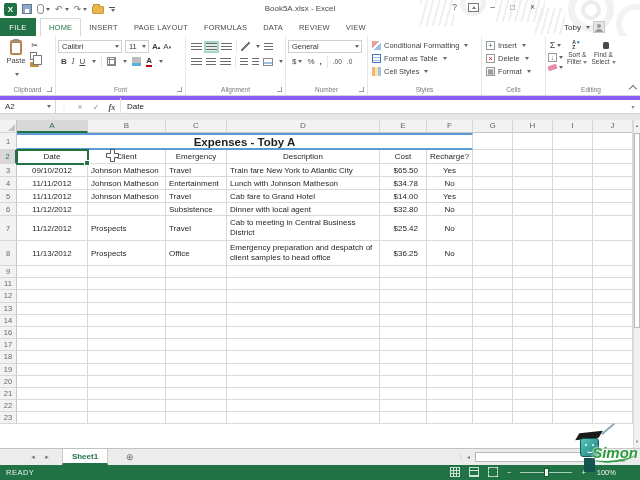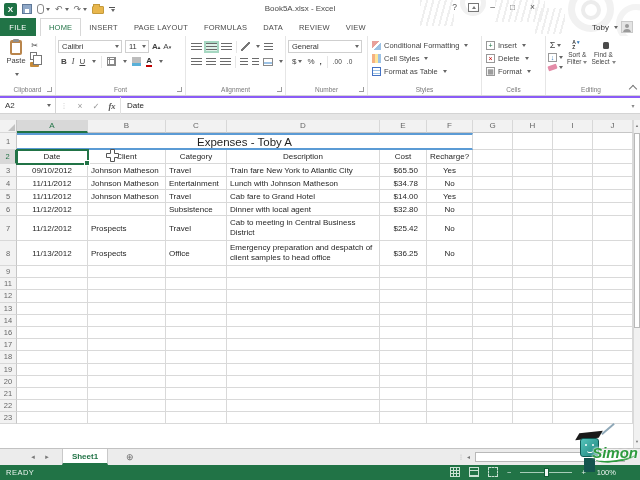--- a/index.html
+++ b/index.html
@@ -24,21 +24,21 @@
 .foldericon:before{content:"";position:absolute;left:0;top:-3px;width:5px;height:2px;background:#E8B64C;border:1px solid #C49A3C;border-bottom:none}
 .dd{display:inline-block;width:0;height:0;border-left:2.5px solid transparent;border-right:2.5px solid transparent;border-top:3px solid #666;margin-left:2px;vertical-align:middle}
 .qatdd{border-top:1px solid #555;padding-top:1px}
 .win-title{position:absolute;top:4px;left:170px;width:260px;text-align:center;font-size:8px;color:#4A4A4A}
 .winctrl{position:absolute;top:2px;left:448px;display:flex;gap:7px;align-items:center;color:#555;font-size:8.5px}
 .winbtn{width:13px;text-align:center}
 .ribopt{width:11px;height:9px;border:1px solid #777;position:relative}
 .ribopt:after{content:"";position:absolute;left:3px;top:2px;border-left:2px solid transparent;border-right:2px solid transparent;border-bottom:3px solid #777}
 
 
-.account{position:absolute;top:21px;left:592px;display:flex;gap:3px;align-items:center;z-index:2;font-size:8px;color:#333}
+.account{position:absolute;top:21px;left:564px;display:flex;gap:3px;align-items:center;z-index:2;font-size:8px;color:#333}
 .avatar{width:12px;height:12px;background:#E4E4E4;border:1px solid #C9C9C9;position:relative;overflow:hidden}
 .avatar:before{content:"";position:absolute;left:3.5px;top:2px;width:4px;height:4px;border-radius:50%;background:#9A9A9A}
 .avatar:after{content:"";position:absolute;left:1.5px;top:7px;width:8px;height:5px;border-radius:4px 4px 0 0;background:#9A9A9A}
 
 
 .tabrow{position:absolute;left:0;top:18px;width:640px;height:18px;display:flex;align-items:stretch;z-index:2}
 .file-tab{width:36px;background:#217346;color:#fff;font-size:7.5px;display:flex;align-items:center;justify-content:center;letter-spacing:.4px}
 .tab{padding:0 8px;font-size:7.5px;color:#4A4A4A;display:flex;align-items:center;letter-spacing:.2px}
 .tab.active{background:#fff;border:1px solid #D8D8D8;border-bottom:none;color:#217346;margin-left:4px}
 
@@ -73,40 +73,40 @@
 .binoc:before,.binoc:after{content:"";position:absolute;top:0;width:4px;height:7px;background:#4A4A4A;border-radius:1.5px}
 .binoc:after{right:0}
 .styles-item{display:flex;align-items:center;gap:3px;height:13px;font-size:7.5px;color:#444;padding-left:2px}
 .twolab{font-size:6.5px;color:#444;text-align:center;line-height:7px;margin-top:1px}
 .sumchar{font-size:9px;color:#444}
 .fillbox{width:9px;height:9px;border:1px solid #999;color:#2E75B6;font-size:7px;line-height:8px;text-align:center}
 .eraser{width:9px;height:5px;background:#E48CA8;border-radius:1px;transform:rotate(-20deg)}
 .collapse{position:absolute;right:4px;bottom:3px;width:6px;height:6px;border-top:1px solid #777;border-right:1px solid #777;transform:rotate(-45deg)}
 
 
-.fbar{position:absolute;top:96px;left:0;width:640px;height:18px;background:#fff;border-top:2px solid #8b5cf6;border-bottom:1px solid #D4D4D4;display:flex;align-items:center;z-index:2}
+.fbar{position:absolute;top:96px;left:0;width:640px;height:18px;background:#fff;border-top:4px solid #8b5cf6;border-bottom:1px solid #D4D4D4;display:flex;align-items:center;z-index:2}
 .namebox{width:56px;height:100%;border-right:1px solid #D4D4D4;display:flex;align-items:center;font-size:8px;color:#333;padding-left:5px;position:relative}
 .namebox .dd{position:absolute;right:4px}
 .fbtn{width:16px;text-align:center;font-size:8.5px;color:#9A9A9A}
 .fxb{font-family:"Liberation Serif",serif;font-style:italic;font-weight:bold;color:#555}
 .fval{flex:1;font-size:8px;color:#222;padding-left:6px}
 .fexp{width:14px;text-align:center;color:#888;font-size:6px}
 .gapstrip{position:absolute;top:114px;left:0;width:640px;height:6px;background:#E6E6E6;z-index:1}
 
 
 #grid{position:absolute;left:0;top:120px;width:633px;height:328px;overflow:hidden;background:#fff;z-index:1;font-size:8px;color:#262626}
 .grow{display:flex;flex-shrink:0}
 .rh{width:17px;flex-shrink:0;background:#F2F2F2;border-right:1px solid #C6C6C6;border-bottom:1px solid #D8D8D8;font-size:7.5px;color:#666;display:flex;align-items:center;justify-content:center}
 .rh.sel{background:#D8D8D8;border-right:2px solid #217346;color:#217346}
 .corner{position:relative}
 .corner:after{content:"";position:absolute;right:1px;bottom:1px;border-left:7px solid transparent;border-bottom:7px solid #C2C2C2}
 .ch{height:13px;background:#F2F2F2;border-right:1px solid #D8D8D8;border-bottom:1px solid #C6C6C6;font-size:8px;color:#666;text-align:center;line-height:12px;flex-shrink:0}
 .ch.sel{background:#D8D8D8;border-bottom:2px solid #217346;color:#217346}
 .cell{border-right:1px solid #D9D9D9;border-bottom:1px solid #D9D9D9;flex-shrink:0;overflow:hidden;white-space:nowrap;display:flex;align-items:center;padding:0 3px}
-.cell.title{justify-content:center;font-weight:normal;font-size:11.5px;color:#1F1F1F;border-top:2px solid #5B9BD5;border-bottom:2px solid #5B9BD5}
+.cell.title{justify-content:center;font-weight:bold;font-size:11.5px;color:#1F1F1F;border-top:2px solid #5B9BD5;border-bottom:2px solid #5B9BD5}
 .cell.hd{justify-content:center}
 .cell.a{justify-content:center}
 .cell.e{justify-content:flex-end;padding-right:8px}
 .cell.f{justify-content:center}
 .cell.wrap{white-space:normal;line-height:10.5px;padding:1px 3px}
 
 
 #sel{position:absolute;left:16px;top:149px;width:73px;height:16px;border:2px solid #217346;z-index:5;background:transparent}
 #sel:after{content:"";position:absolute;right:-3px;bottom:-3px;width:4px;height:4px;background:#217346;border:1px solid #fff}
 #cellcursor{position:absolute;left:106px;top:148px;z-index:6}
@@ -313,27 +313,27 @@
       <span class="launcher"></span>
     </div>
 
     <div class="group" style="width:114px">
       <div class="styles-item">
         <span class="cficon"></span>
         <span>Conditional Formatting</span>
           <span class="dd"></span>
       </div>
       <div class="styles-item">
+        <span class="faticon"></span>
+        <span>Format as Table</span>
+          <span class="dd"></span>
+      </div>
+      <div class="styles-item">
         <span class="csicon"></span>
         <span>Cell Styles</span>
-          <span class="dd"></span>
-      </div>
-      <div class="styles-item">
-        <span class="faticon"></span>
-        <span>Format as Table</span>
           <span class="dd"></span>
       </div>
       <div class="glabel">Styles</div>
     </div>
 
     <div class="group" style="width:64px">
       <div class="styles-item">
         <span class="cellicon" style="color:#217346">+</span>
         <span>Insert</span>
           <span class="dd"></span>
@@ -415,21 +415,21 @@
         <div class="cell title" style="width:456px">Expenses - Toby A</div>
         <div class="cell" style="width:40px"></div>
         <div class="cell" style="width:40px"></div>
         <div class="cell" style="width:40px"></div>
         <div class="cell" style="width:40px"></div>
       </div>
       <div class="grow" style="height:14px">
         <div class="rh sel">2</div>
         <div class="cell hd" style="width:71px">Date</div>
         <div class="cell hd" style="width:78px">Client</div>
-        <div class="cell hd" style="width:61px">Category</div>
+        <div class="cell hd" style="width:61px">Emergency</div>
         <div class="cell hd" style="width:153px">Description</div>
         <div class="cell hd" style="width:47px">Cost</div>
         <div class="cell hd" style="width:46px">Recharge?</div>
         <div class="cell" style="width:40px"></div>
         <div class="cell" style="width:40px"></div>
         <div class="cell" style="width:40px"></div>
         <div class="cell" style="width:40px"></div>
       </div>
       <div class="grow" style="height:13px">
         <div class="rh">3</div>

